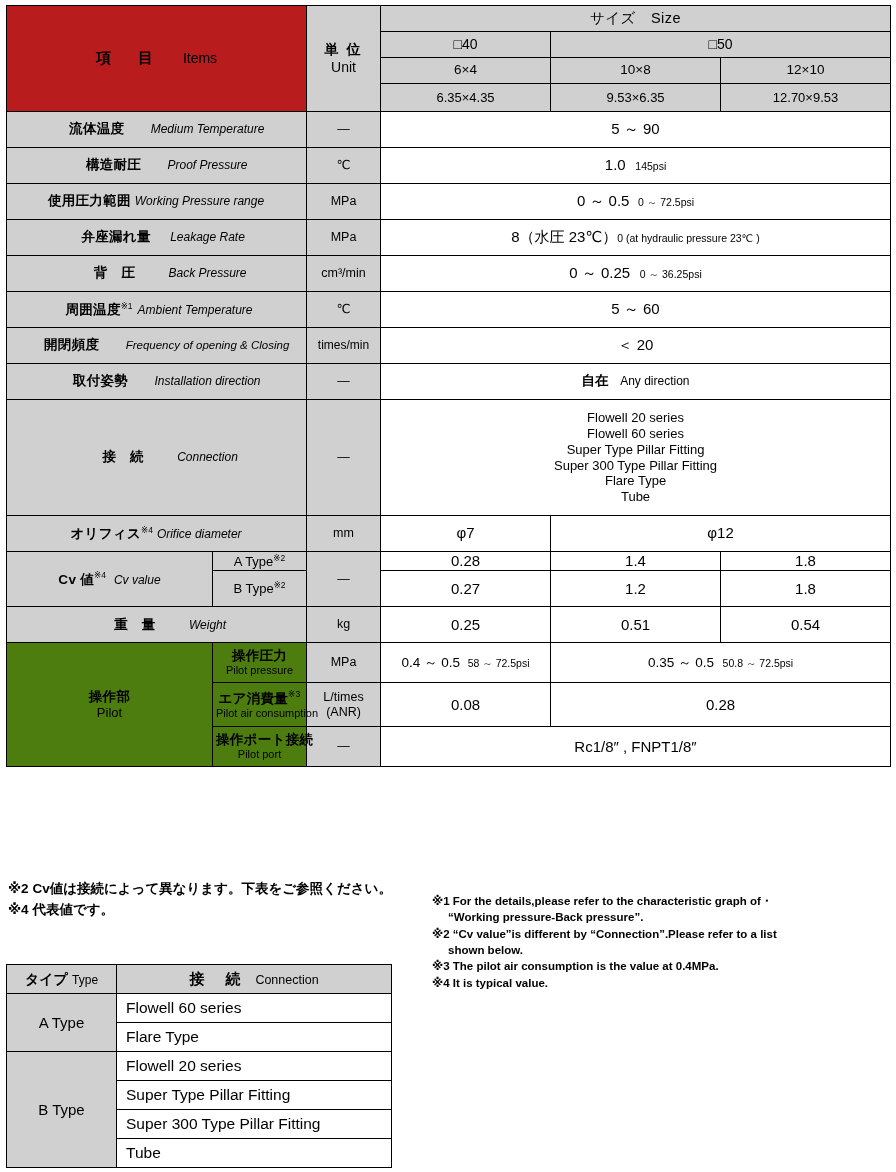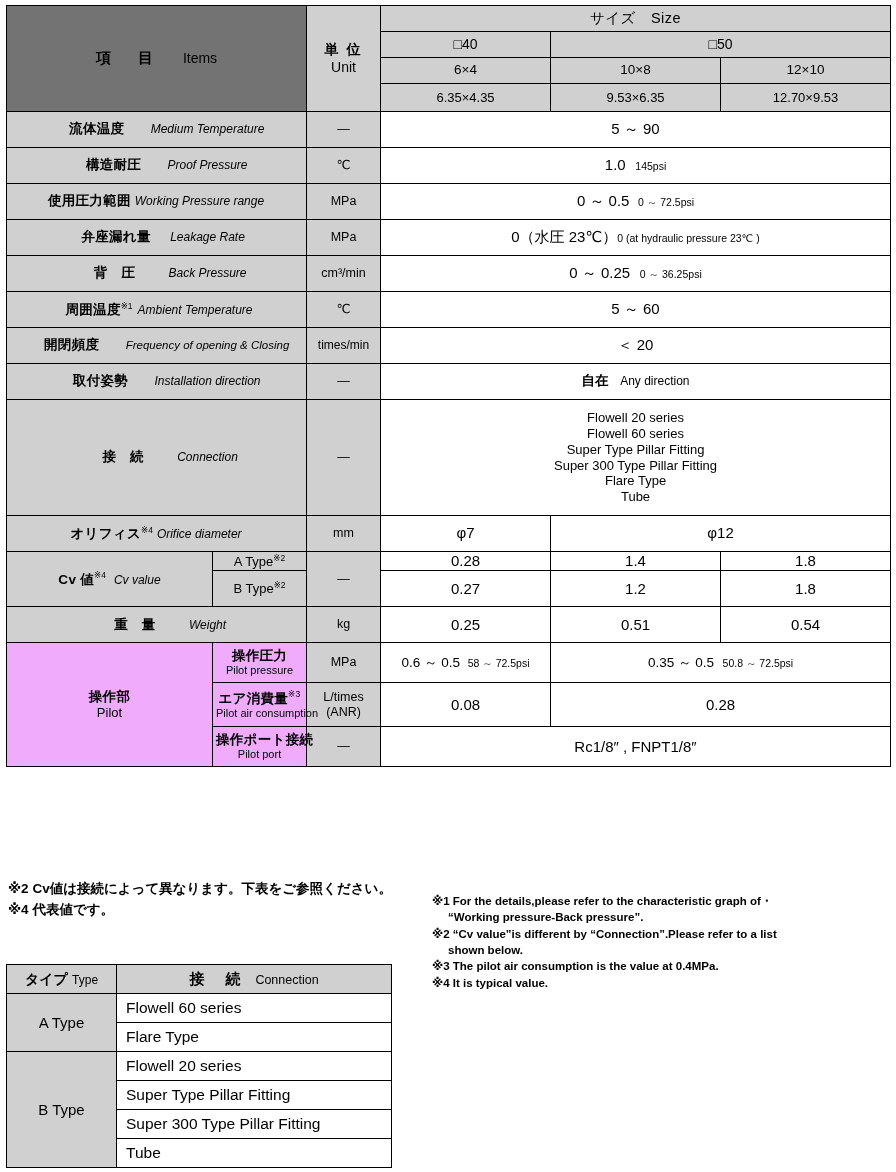--- a/index.html
+++ b/index.html
@@ -67,27 +67,27 @@
   .unitcell .two { display: block; line-height: 1.15; }
 
   .hdr-size { font-size: 14.5px; font-weight: bold; letter-spacing: .5px; }
   .hdr-sz2 { font-size: 14px; }
   .hdr-sz3 { font-size: 13.5px; }
   .hdr-sz4 { font-size: 13px; }
 
   .unit-title .jp { font-weight: bold; font-size: 14px; letter-spacing: 2px; display:block; }
   .unit-title .en { font-size: 14px; display:block; }
 
-  .items-title { text-align: left; padding-left: 22px; background:#737373; }
+  .items-title { text-align: left; padding-left: 22px; background:#b91c1c; }
   .items-title .jp { font-weight: bold; font-size: 15px; letter-spacing: 6px; }
   .items-title .en { font-size: 14px; margin-left: 24px; }
 
   .conn-list { line-height: 1.33; font-size: 13px; }
 
-  .centerlabel { background:#f0abfc; font-size: 13px; }
+  .centerlabel { background:#4d7c0f; font-size: 13px; }
   .centerlabel .jp { font-weight: bold; display:block; font-size: 13.5px; }
   .centerlabel .en { display:block; font-size: 11px; }
 
   
   .notes-wrap {
     position: absolute;
     left: 0; top: 874px;
     width: 896px;
   }
   .notes-jp {
@@ -203,21 +203,21 @@
           <span class="smallval" style="margin-left:5px">0 ～ 72.5psi</span>
         </td>
       </tr>
 
       <tr>
         <td class="itemcell" colspan="2" style="height:36px">
           <span class="jp">弁座漏れ量</span><span class="en">Leakage Rate</span>
         </td>
         <td class="unitcell">MPa</td>
         <td class="val" colspan="3">
-          <span class="bigval">0（水圧 23℃）</span><span class="smallval">0 (at hydraulic pressure 23℃ )</span>
+          <span class="bigval">8（水圧 23℃）</span><span class="smallval">0 (at hydraulic pressure 23℃ )</span>
         </td>
       </tr>
 
       <tr>
         <td class="itemcell" colspan="2" style="height:36px">
           <span class="jp">背　圧</span><span class="en">Back Pressure</span>
         </td>
         <td class="unitcell">cm³/min</td>
         <td class="val" colspan="3">
           <span class="bigval">0 ～ 0.25</span>
@@ -315,21 +315,21 @@
         <td class="centerlabel" rowspan="3" style="width:110px">
           <span class="jp">操作部</span>
           <span class="en" style="font-size:13px">Pilot</span>
         </td>
         <td class="centerlabel" style="height:40px">
           <span class="jp">操作圧力</span>
           <span class="en">Pilot pressure</span>
         </td>
         <td class="unitcell">MPa</td>
         <td class="val">
-          <span style="font-size:13.5px">0.6 ～ 0.5</span>
+          <span style="font-size:13.5px">0.4 ～ 0.5</span>
           <span class="smallval" style="margin-left:4px">58 ～ 72.5psi</span>
         </td>
         <td class="val" colspan="2">
           <span style="font-size:13.5px">0.35 ～ 0.5</span>
           <span class="smallval" style="margin-left:5px">50.8 ～ 72.5psi</span>
         </td>
       </tr>
       <tr>
         <td class="centerlabel" style="height:44px">
           <span class="jp"><span>エア消費量</span><span class="sup">※3</span></span>

